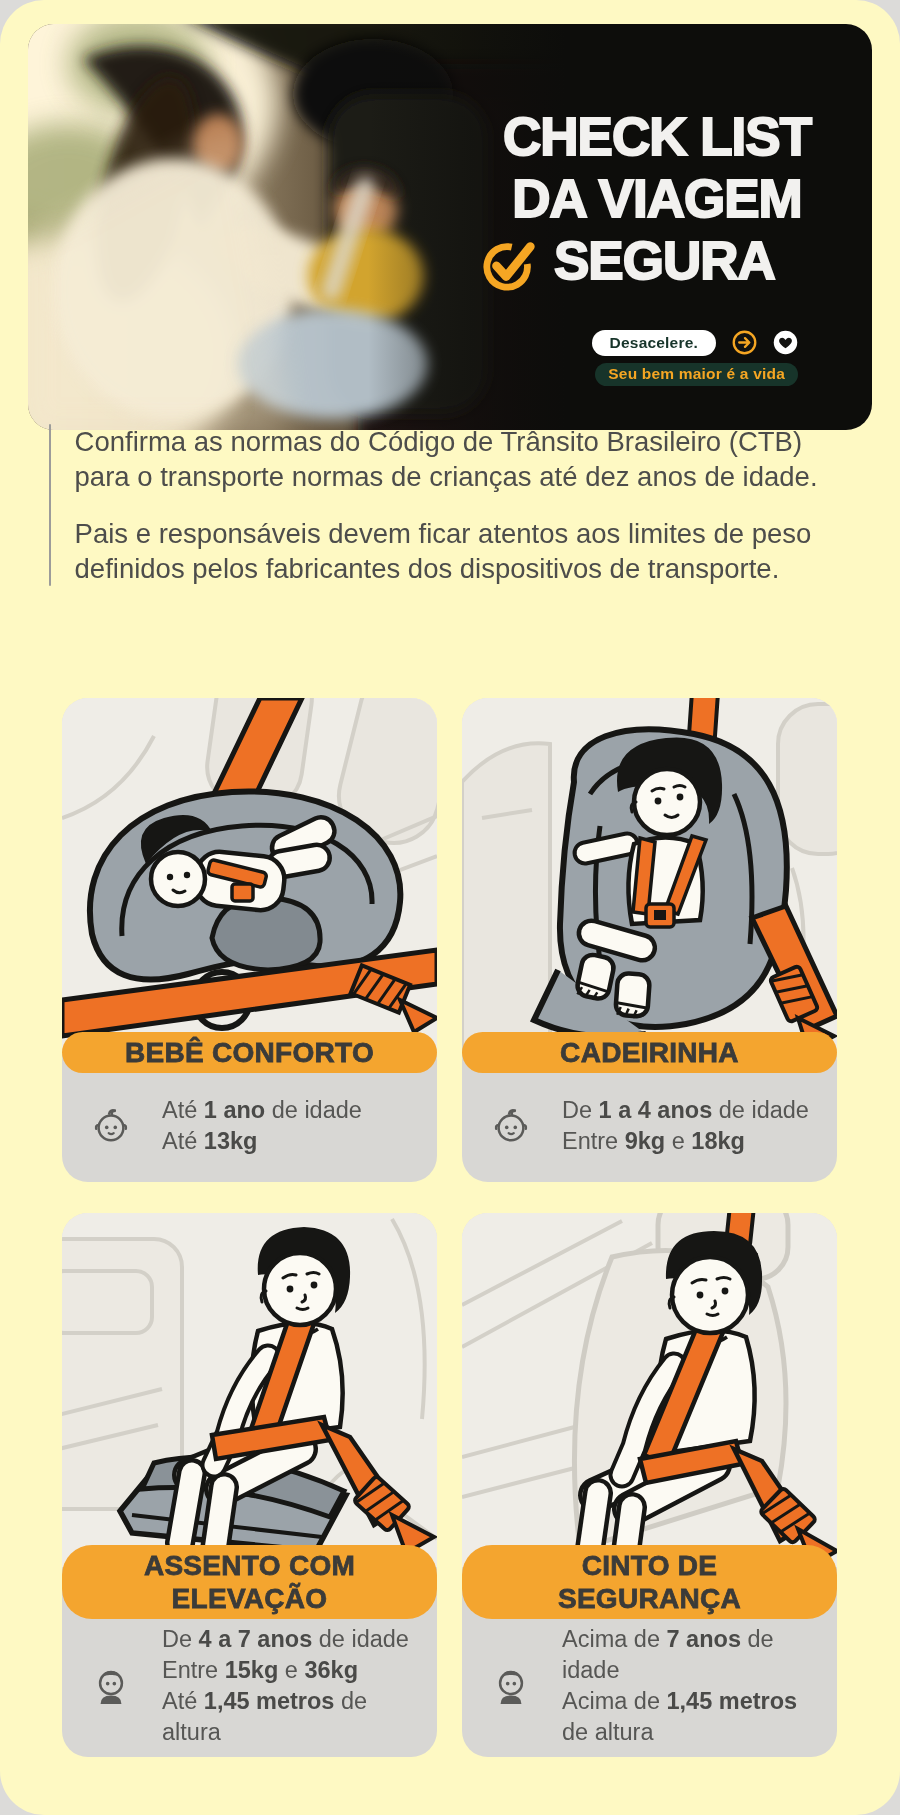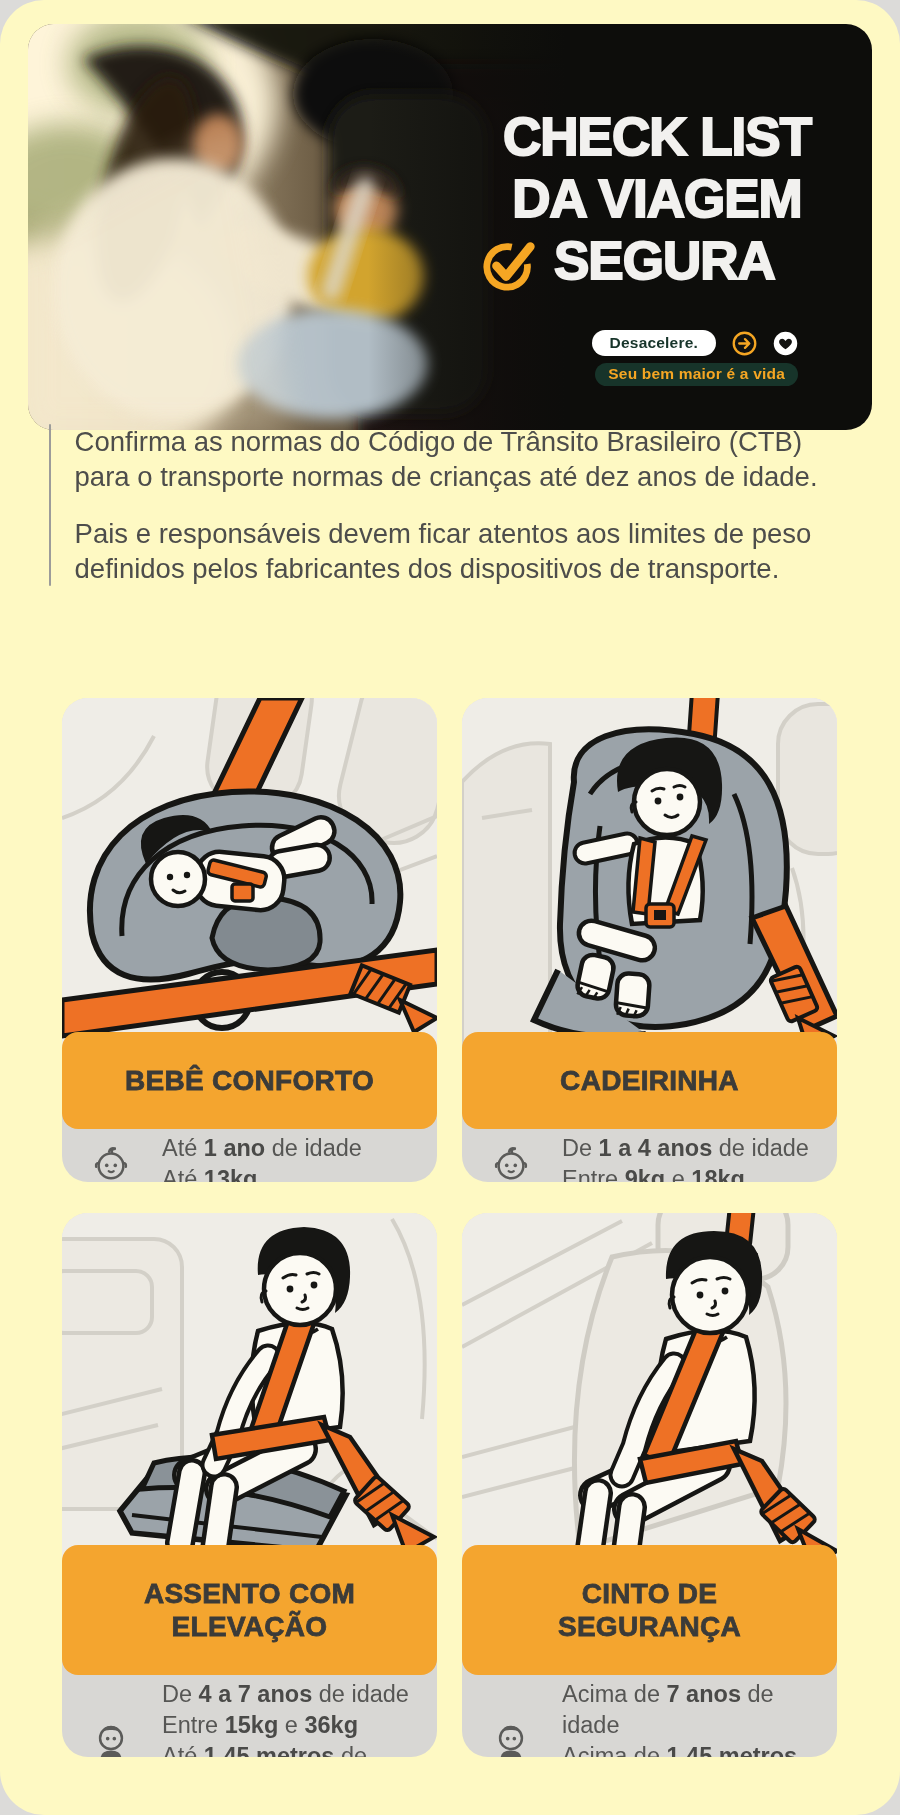--- a/index.html
+++ b/index.html
@@ -37,21 +37,21 @@
     letter-spacing: -1px;
     -webkit-text-stroke: 2px #F2F1EF;
   }
   .hero-title .tline { white-space: nowrap; }
   .hero-title .tline3 { display:flex; align-items:center; justify-content:flex-start; gap:14px; }
   .check-badge { width: 58px; height: 58px; flex: none; margin-top: 4px; }
   .badge-block {
     position: absolute; right: 74px; top: 306px;
     display: flex; flex-direction: column; align-items: flex-end; gap: 7px;
   }
-  .badge-row { display: flex; align-items: center; gap: 16px; }
+  .badge-row { display: flex; align-items: flex-start; gap: 16px; }
   .badge-pill {
     background: #FFFFFF; color: #17342A;
     font-weight: 700; font-size: 15.5px;
     padding: 4px 18px; border-radius: 14px;
     letter-spacing: 0.2px;
   }
   .circle-icon { width: 25px; height: 25px; flex: none; }
   .badge-tagline {
     background: #17342A; color: #F5A623;
     font-weight: 700; font-size: 15.5px;
@@ -80,26 +80,26 @@
   .card-2 { left: 462px; top: 698px;  height: 484px; }
   .card-3 { left: 62px;  top: 1213px; height: 544px; }
   .card-4 { left: 462px; top: 1213px; height: 544px; }
   .illus { height: 356px; position: relative; z-index: 0; background:#EFEDE7; }
   .card-3 .illus, .card-4 .illus { height: 354px; }
   .illus svg { display:block; width:100%; height:100%; }
   .banner {
     position: relative; z-index: 2;
     margin-top: -22px;
     background: #F4A52F;
-    border-radius: 16px;
+    border-radius: 30px;
     text-align: center;
     font-size: 28px; line-height: 33px; font-weight: 700;
     -webkit-text-stroke: 0.8px #3B3B39;
     color: #3B3B39;
-    padding: 32px 8px;
+    padding: 4px 8px;
     white-space: pre-line;
     letter-spacing: 0.3px;
   }
   .cfoot {
     flex: 1;
     display: flex; align-items: center; gap: 32px;
     padding: 4px 16px 8px 30px;
   }
   .cfoot .foot-icon { width: 38px; height: 38px; flex: none; }
   .clines { font-size: 23.5px; line-height: 31px; color: #565654; }

